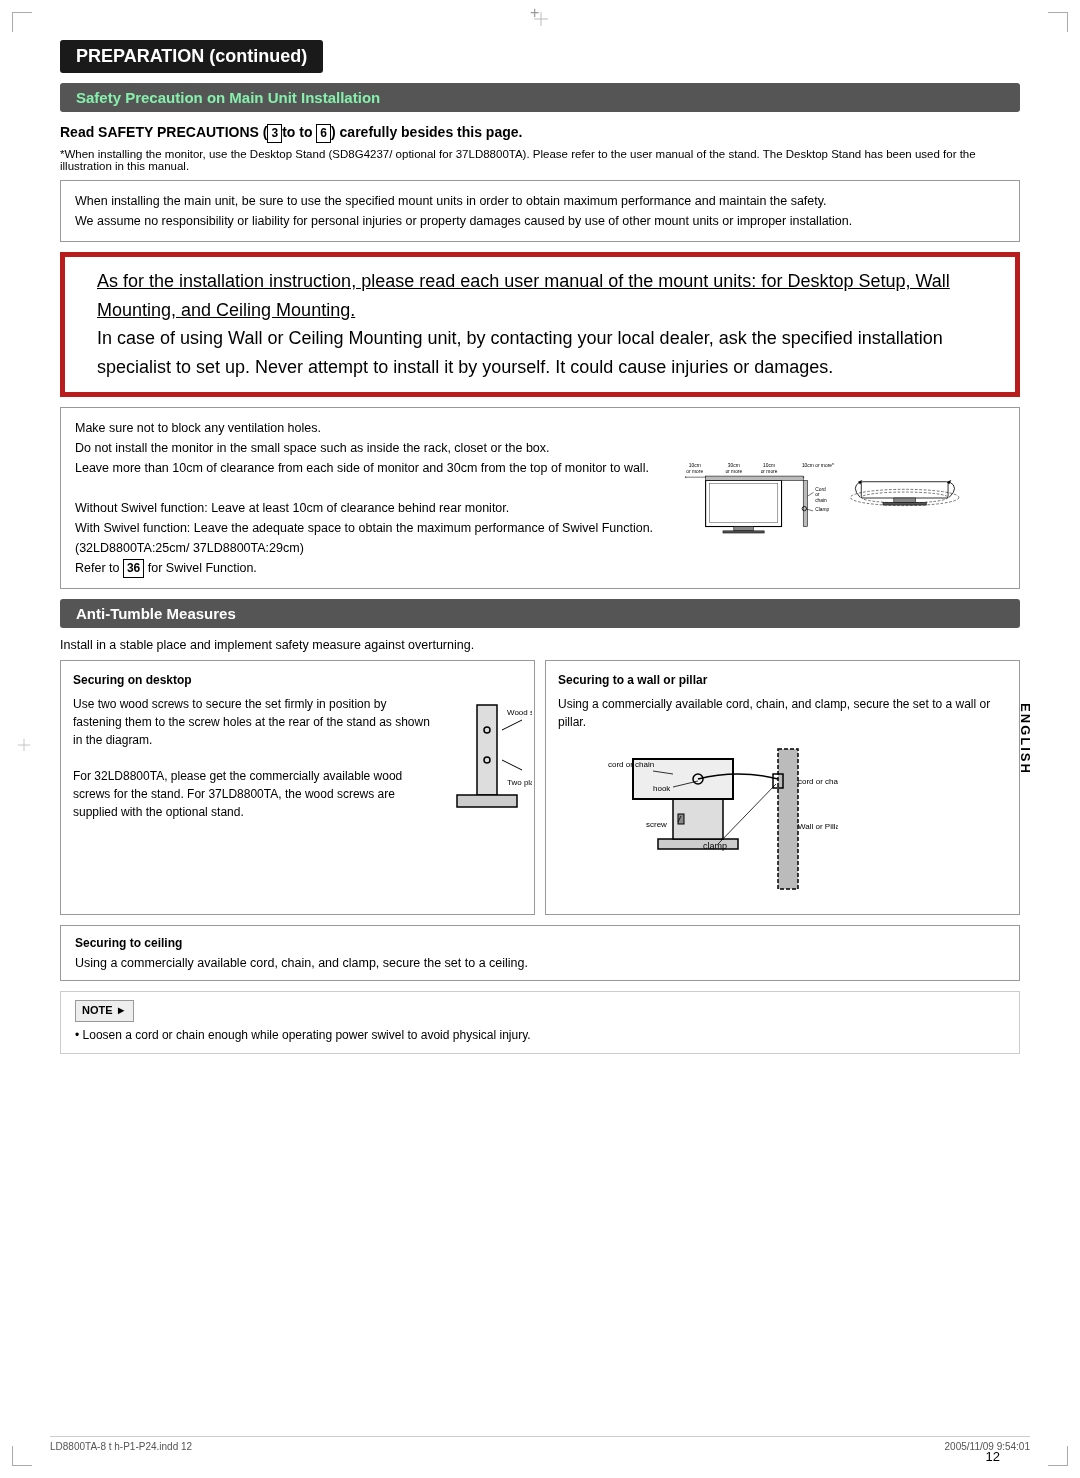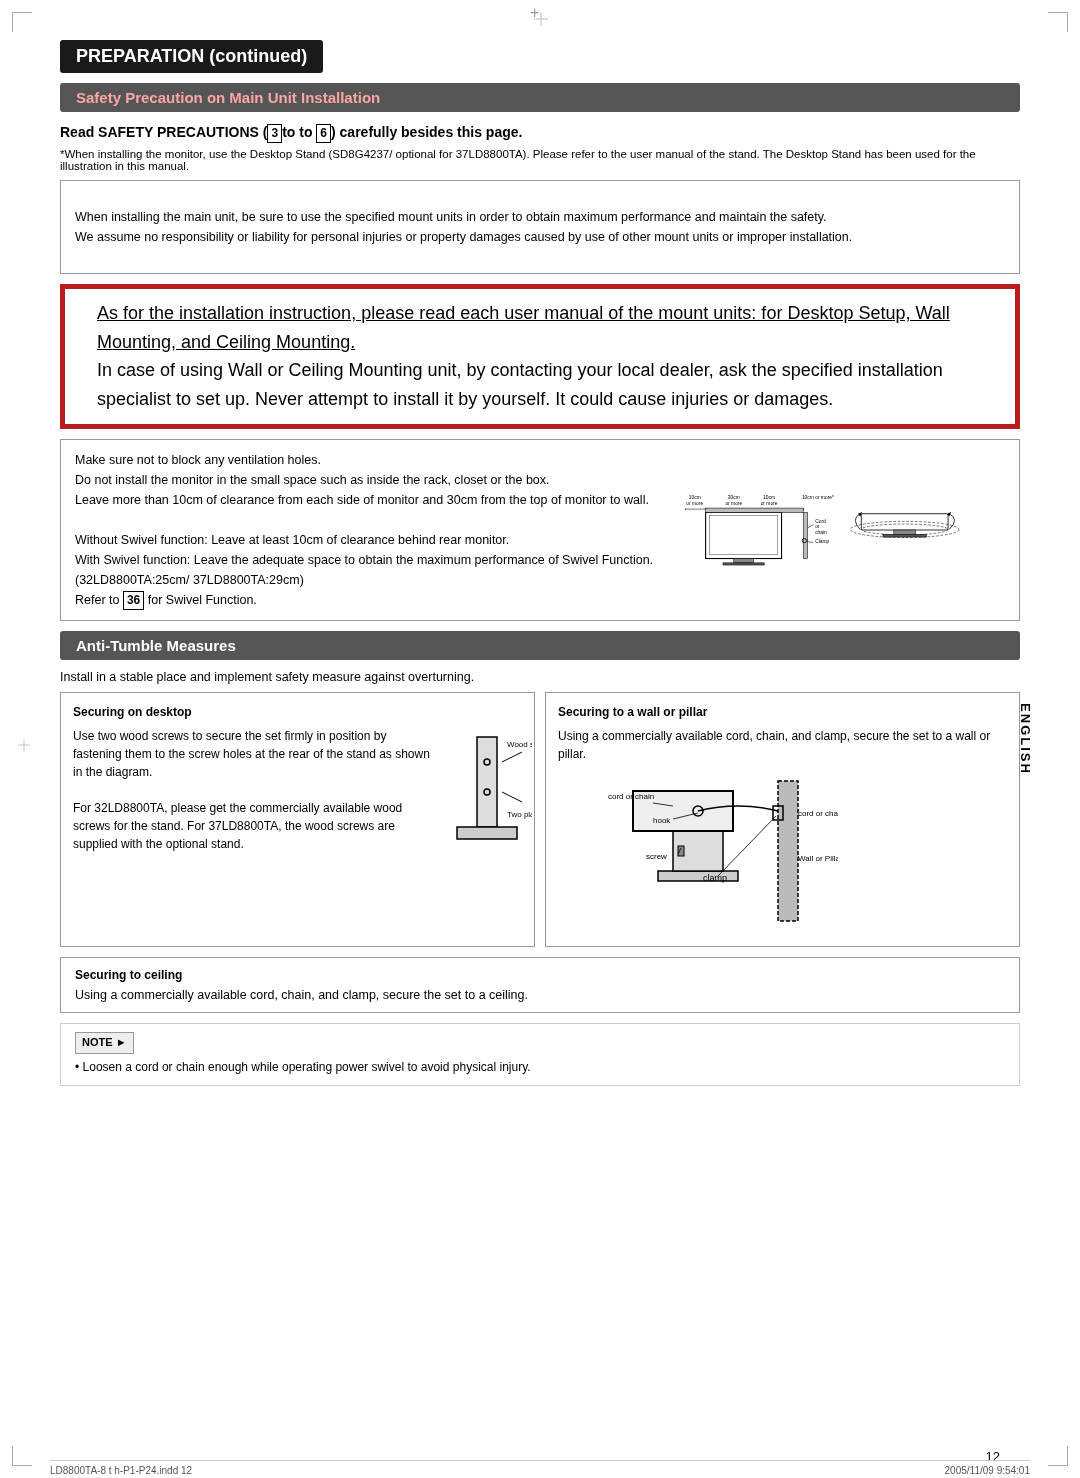--- a/index.html
+++ b/index.html
@@ -72,21 +72,21 @@
       font-size: 18px;
       font-weight: bold;
       padding: 6px 16px;
       display: inline-block;
       margin-bottom: 10px;
       border-radius: 3px;
     }
 
     .header-safety {
       background: #555;
-      color: #fca5a5;
+      color: #86efac;
       font-size: 15px;
       font-weight: bold;
       padding: 6px 16px;
       display: block;
       margin-bottom: 12px;
       border-radius: 3px;
     }
 
     .header-anti-tumble {
       background: #555;
@@ -116,21 +116,21 @@
     }
 
     .small-text {
       font-size: 11.5px;
       margin-bottom: 8px;
     }
 
     
     .info-box {
       border: 1px solid #999;
-      padding: 26px 14px;
+      padding: 10px 14px;
       margin-bottom: 10px;
       font-size: 12.5px;
       line-height: 1.6;
     }
 
     .info-box-underlined {
       border: 5px solid #b91c1c;
       padding: 10px 32px;
       margin-bottom: 10px;
       font-size: 18px;
@@ -234,21 +234,21 @@
     .page-number {
       position: absolute;
       bottom: 14px;
       right: 80px;
       font-size: 13px;
     }
 
     
     .footer-bar {
       position: absolute;
-      bottom: 2px;
+      bottom: 26px;
       left: 50px;
       right: 50px;
       display: flex;
       justify-content: space-between;
       font-size: 10px;
       color: #555;
       border-top: 1px solid #ccc;
       padding-top: 4px;
     }
 

